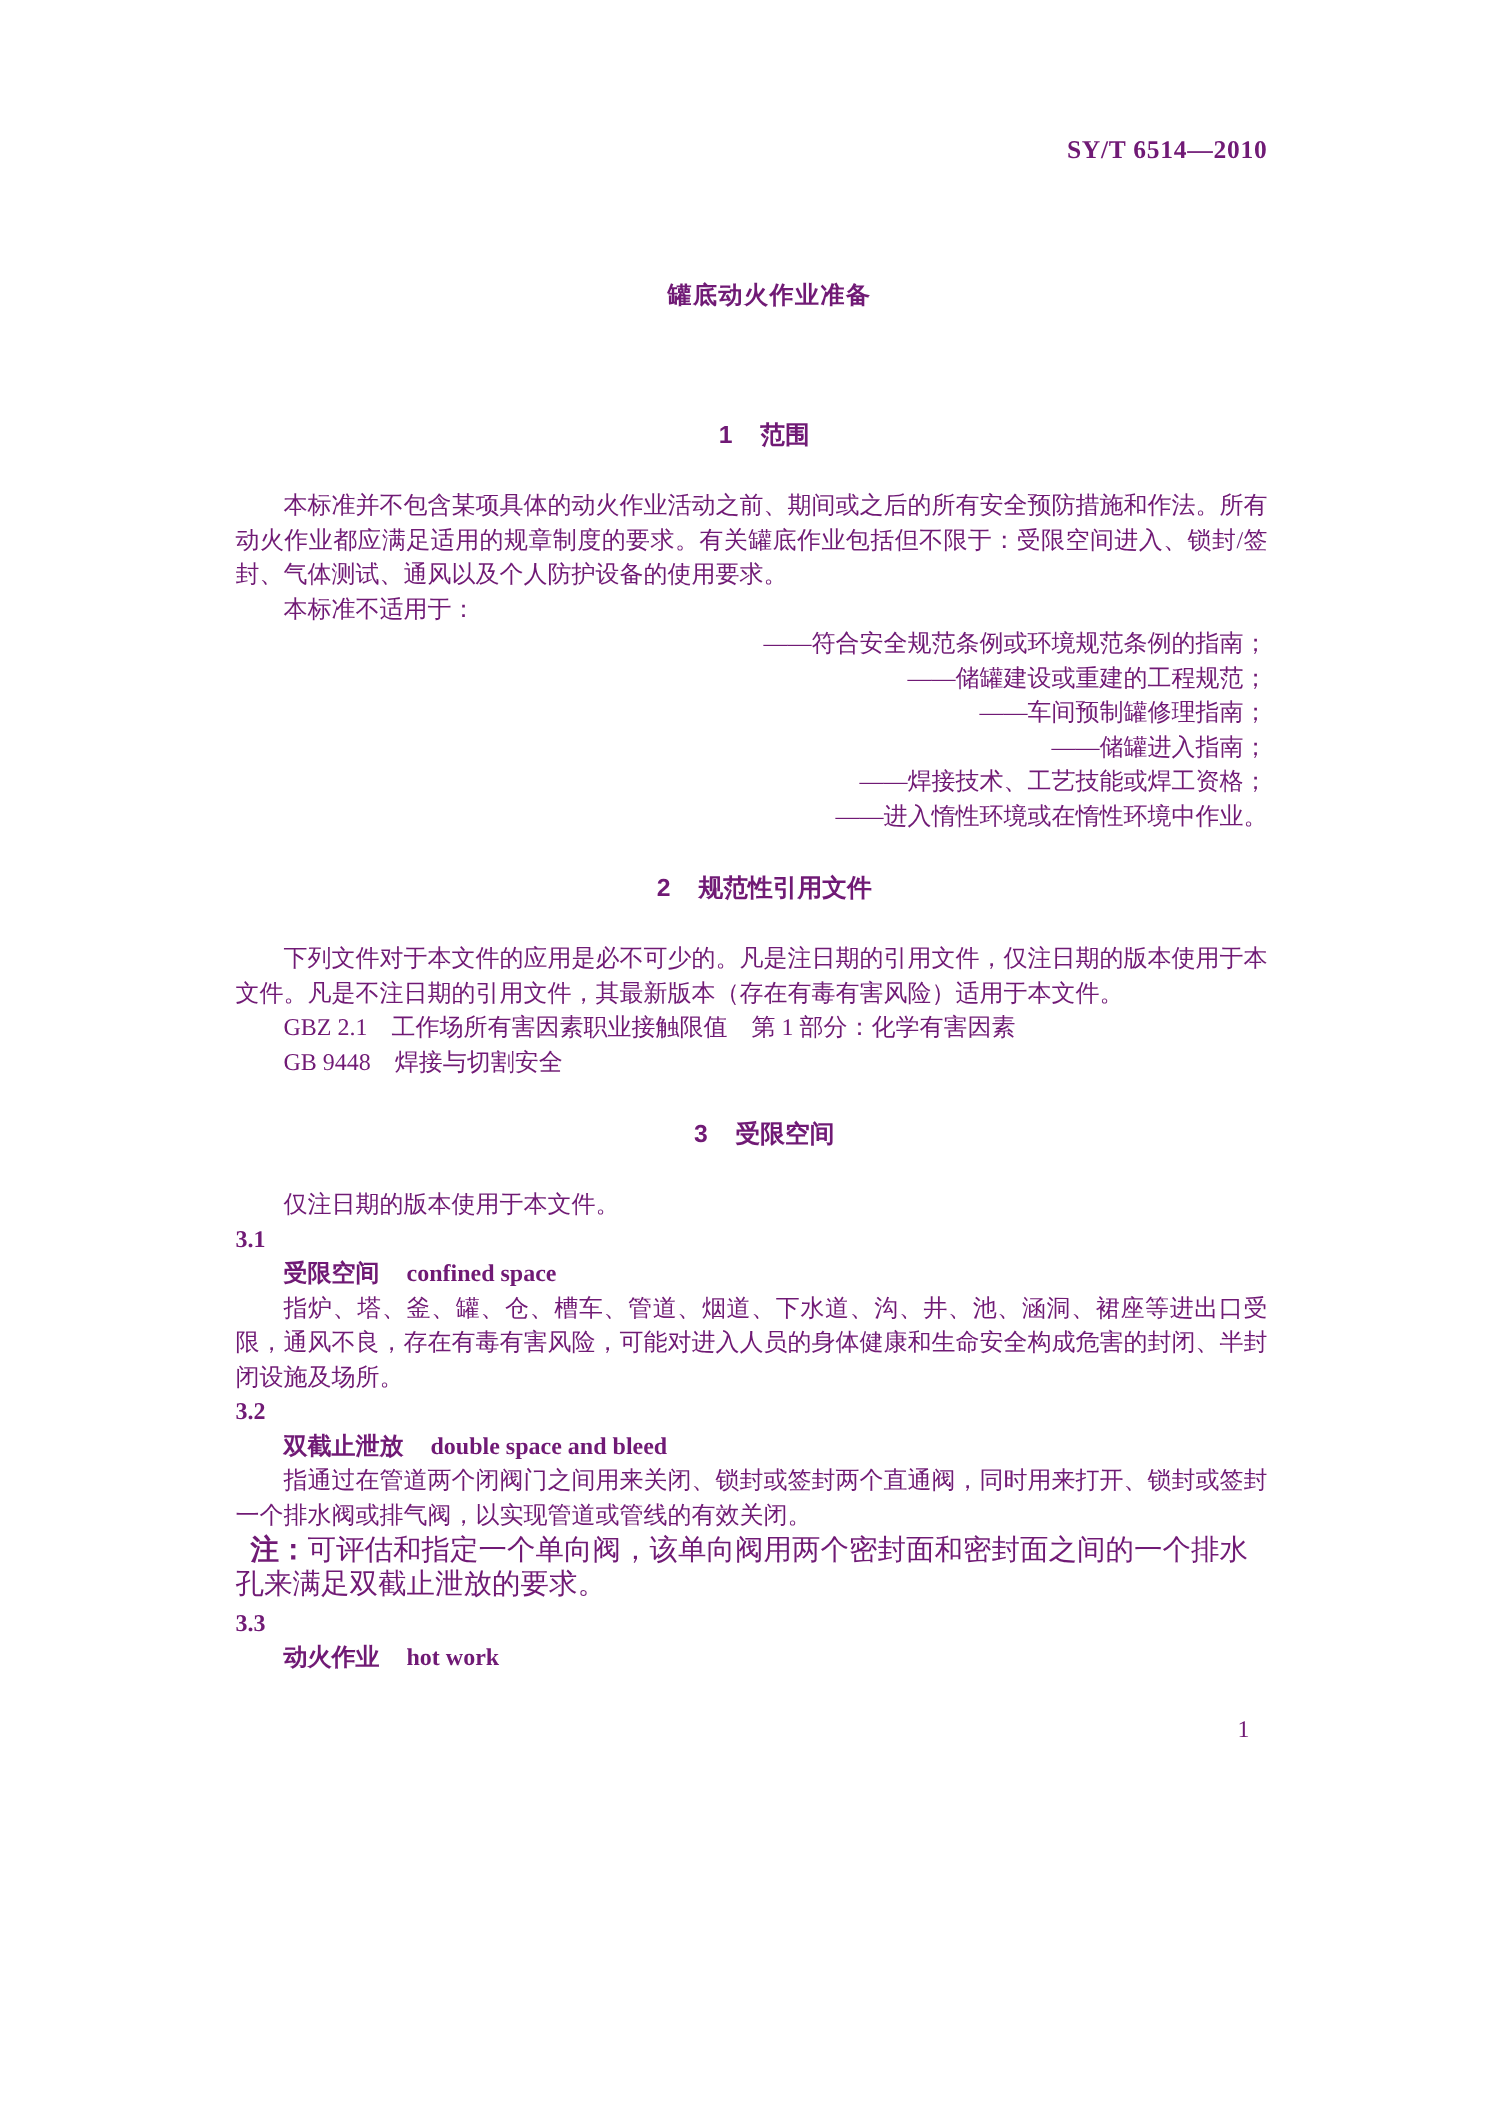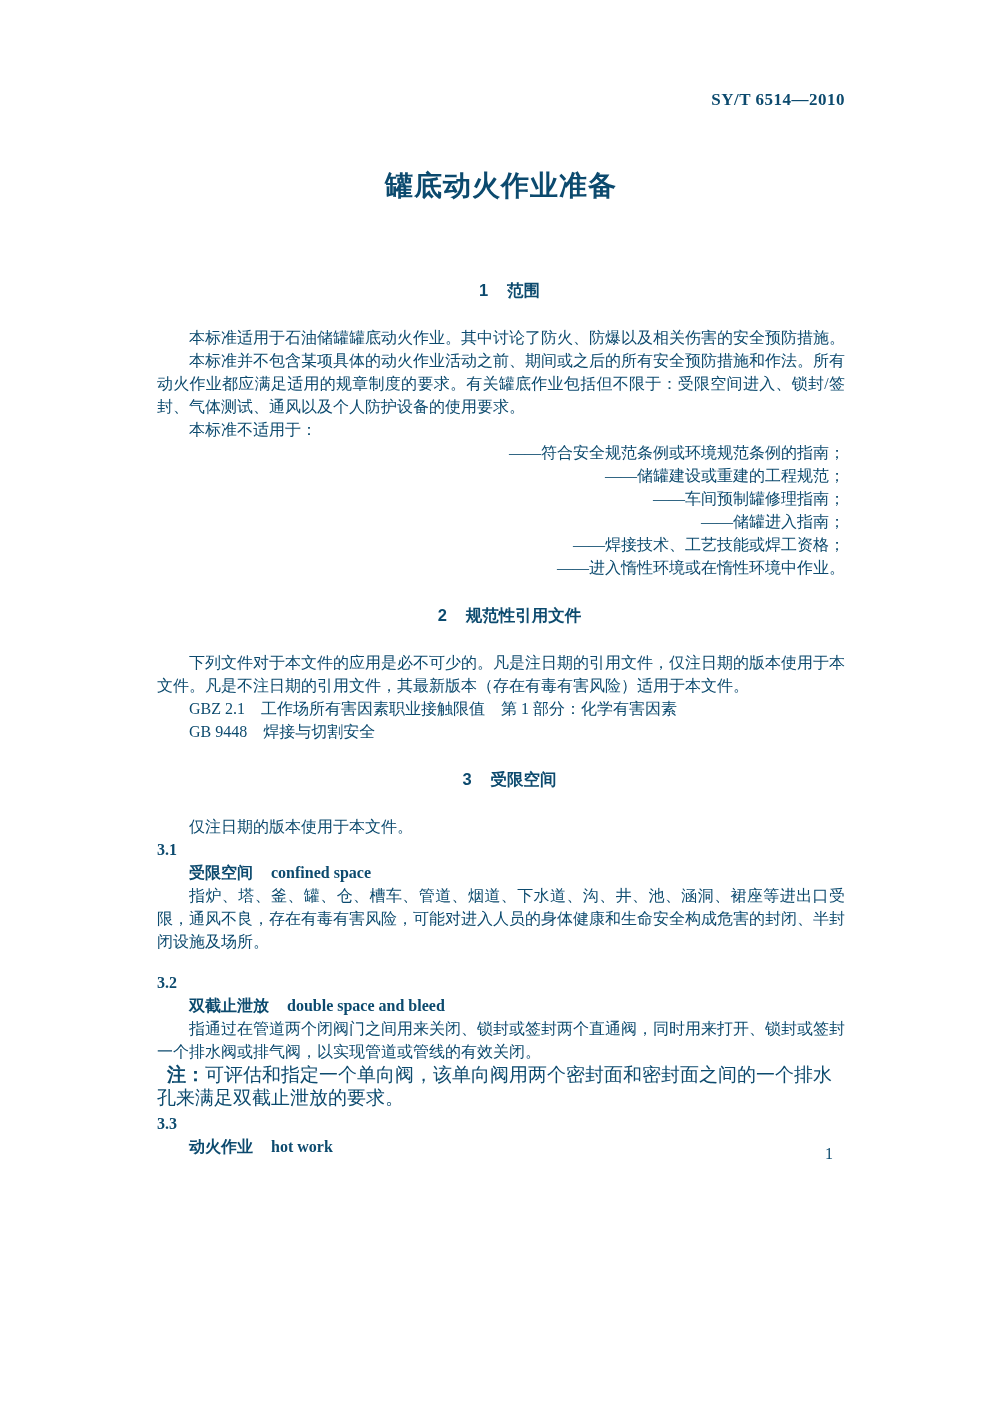--- a/index.html
+++ b/index.html
@@ -6,45 +6,45 @@
     margin: 0;
     padding: 0;
     background: #e8e8e8;
   }
   .page {
     position: relative;
     width: 993px;
     height: 1404px;
     margin: 0 auto;
     background: #ffffff;
-    color: #0c4a6e;
+    color: #701a75;
     font-family: "Liberation Serif", "DejaVu Serif", serif;
     overflow: hidden;
   }
   .doc-header {
     position: absolute;
     top: 90px;
     left: 157px;
     width: 688px;
     text-align: right;
     font-weight: bold;
     font-size: 17px;
     line-height: 20px;
     letter-spacing: 0.5px;
     font-family: "Liberation Serif", "DejaVu Serif", serif;
   }
   .doc-title {
     position: absolute;
     top: 171px;
     left: 157px;
     width: 688px;
-    margin: 0;
+    margin: 12px;
     text-align: center;
     font-weight: bold;
-    font-size: 28px;
+    font-size: 16px;
     line-height: 30px;
     letter-spacing: 1px;
     font-family: "Liberation Sans", "DejaVu Sans", sans-serif;
   }
   .content {
     position: absolute;
     top: 279px;
     left: 157px;
     width: 688px;
     font-size: 16px;
@@ -63,21 +63,21 @@
   .sec-heading.spaced { margin-top: 25px; }
   .sec-num { display: inline-block; margin-right: 14px; }
   .para { text-indent: 32px; }
   .dash-item { text-indent: 32px; text-align: right; }
   .ref-line { text-indent: 32px; text-align: left; }
   .term-id {
     font-weight: bold;
     text-align: left;
     font-family: "Liberation Serif", "DejaVu Serif", serif;
   }
-  .term-id.spaced { margin-top: 18px; }
+  .term-id.spaced { margin-top: 0; }
   .term-id.spaced3 { margin-top: 3px; }
   .term-line {
     font-weight: bold;
     text-indent: 32px;
     text-align: left;
   }
   .term-zh {
     font-family: "Liberation Sans", "DejaVu Sans", sans-serif;
     margin-right: 14px;
   }
@@ -109,21 +109,20 @@
   <div class="doc-header">SY/T 6514—2010</div>
 
   <h1 class="doc-title">罐底动火作业准备</h1>
 
   <div class="content">
 
     <div class="sec-heading">
       <span class="sec-num">1</span>
       <span class="sec-title">范围</span>
     </div>
-    <p class="para">本标准适用于石油储罐罐底动火作业。其中讨论了防火、防爆以及相关伤害的安全预防措施。</p>
     <p class="para">本标准并不包含某项具体的动火作业活动之前、期间或之后的所有安全预防措施和作法。所有动火作业都应满足适用的规章制度的要求。有关罐底作业包括但不限于：受限空间进入、锁封/签封、气体测试、通风以及个人防护设备的使用要求。</p>
     <p class="para">本标准不适用于：</p>
     <p class="dash-item">——符合安全规范条例或环境规范条例的指南；</p>
     <p class="dash-item">——储罐建设或重建的工程规范；</p>
     <p class="dash-item">——车间预制罐修理指南；</p>
     <p class="dash-item">——储罐进入指南；</p>
     <p class="dash-item">——焊接技术、工艺技能或焊工资格；</p>
     <p class="dash-item">——进入惰性环境或在惰性环境中作业。</p>
 
     <div class="sec-heading spaced">

